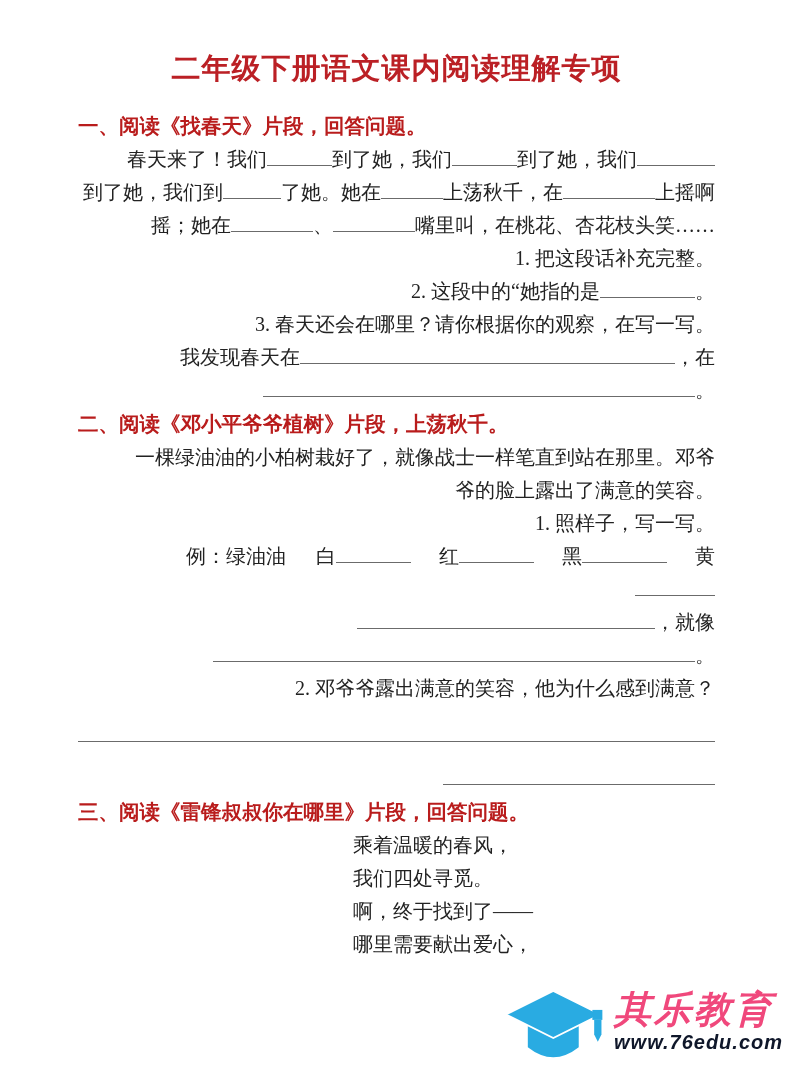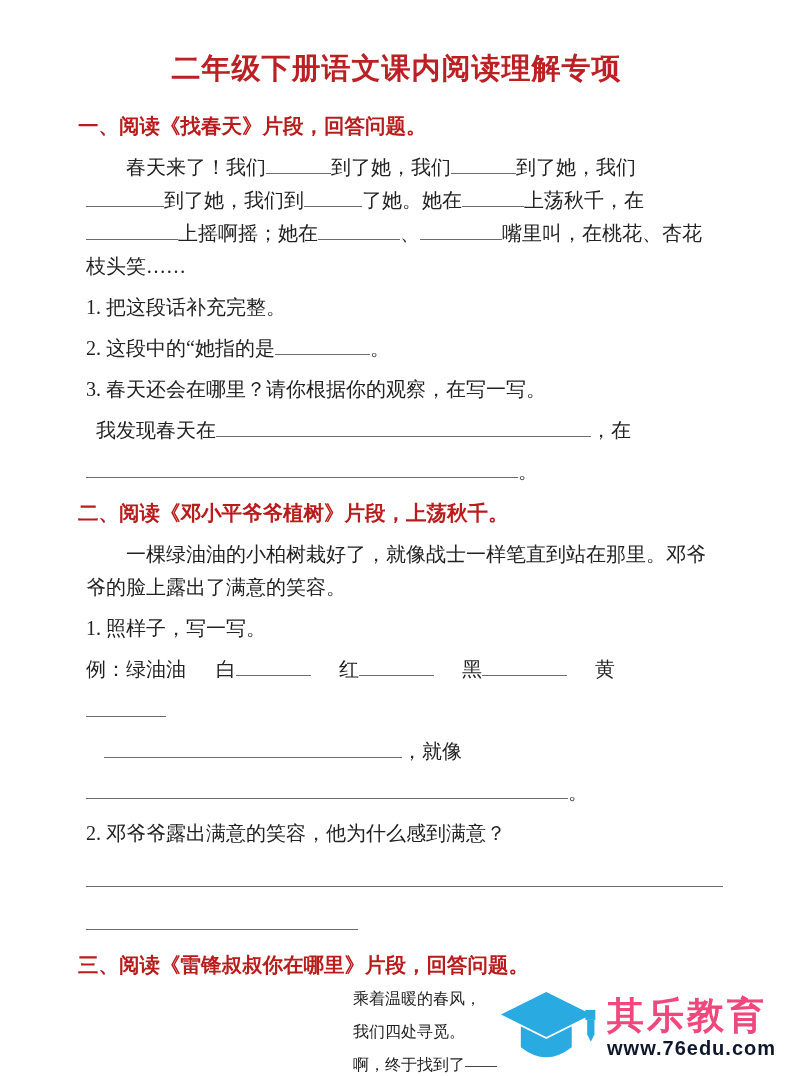--- a/index.html
+++ b/index.html
@@ -15,38 +15,38 @@
     font-weight:700; font-size:29px; line-height:41px;
     color:#bb2025; text-align:center; letter-spacing:1px;
     margin:8px 0 20px 0;
   }
   h2.sec-header {
     font-family:"Liberation Sans","DejaVu Sans",sans-serif;
     font-weight:700; font-size:20.5px; line-height:34px;
     color:#b91c1c; margin:0;
   }
   .sec-gap { margin-top:8px; }
-  p { margin:8px; font-size:20px; line-height:33px; color:#222; }
+  p { margin:0; font-size:20px; line-height:33px; color:#222;text-align:right; }
   .passage { text-indent:2em; }
   .blank {
     display:inline-block; height:1em; vertical-align:baseline;
     border-bottom:1px solid #6b6b6b;
   }
   .ans-line { text-indent:10px; }
   .fill-line { text-indent:18px; }
   .mr28 { margin-right:28px; }
   .mr30 { margin-right:30px; }
   .gap-top-14 { margin-top:14px; }
   .gap-top-10 { margin-top:10px; }
   .poem { margin-left:275px; }
-  .poem div { font-size:16px; line-height:33px; }
+  .poem div { font-size:20px; line-height:33px; }
   
   .logo {
-    position:absolute; right:17px; bottom:8px;
-    display:flex; align-items:center;
+    position:absolute; right:10px; bottom:8px;
+    display:flex; align-items:flex-start;font-style:italic;
   }
   .logo svg { width:100px; height:78px; display:block; margin-right:8px; }
   .logo-text { display:flex; flex-direction:column; align-items:flex-start; padding-bottom:2px; }
   .brand {
     font-family:"Liberation Sans","DejaVu Sans",sans-serif;
     font-weight:700; font-size:37px; line-height:40px;
     color:#f0487c; letter-spacing:3px; white-space:nowrap;
   }
   .url {
     font-family:"Liberation Sans","DejaVu Sans",sans-serif;

